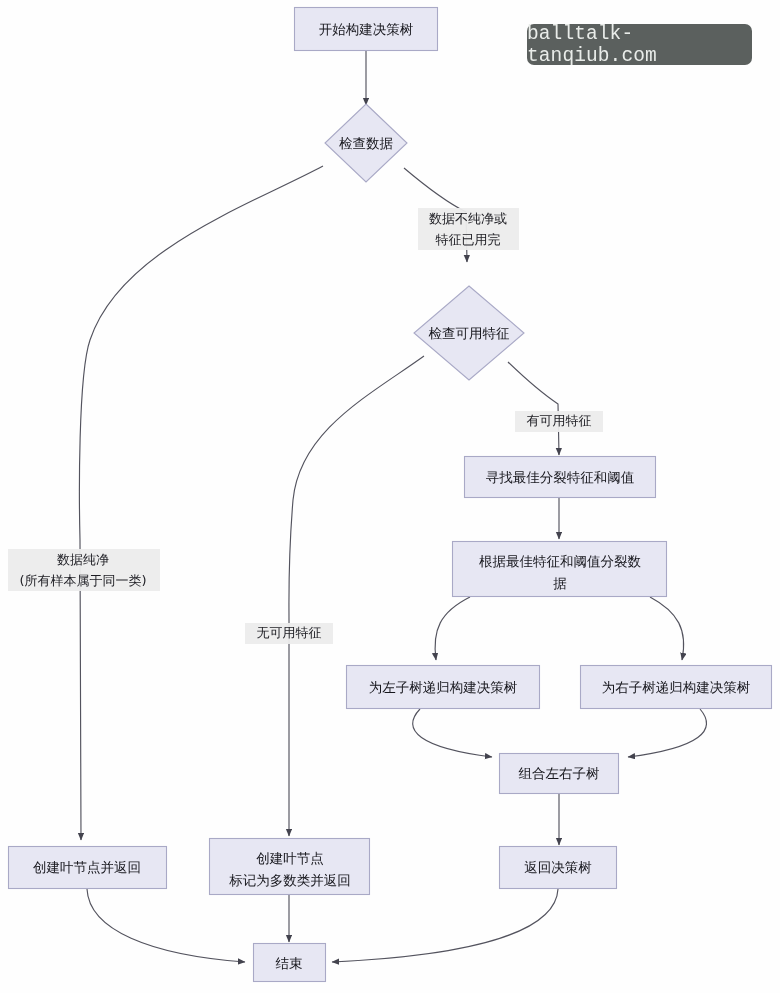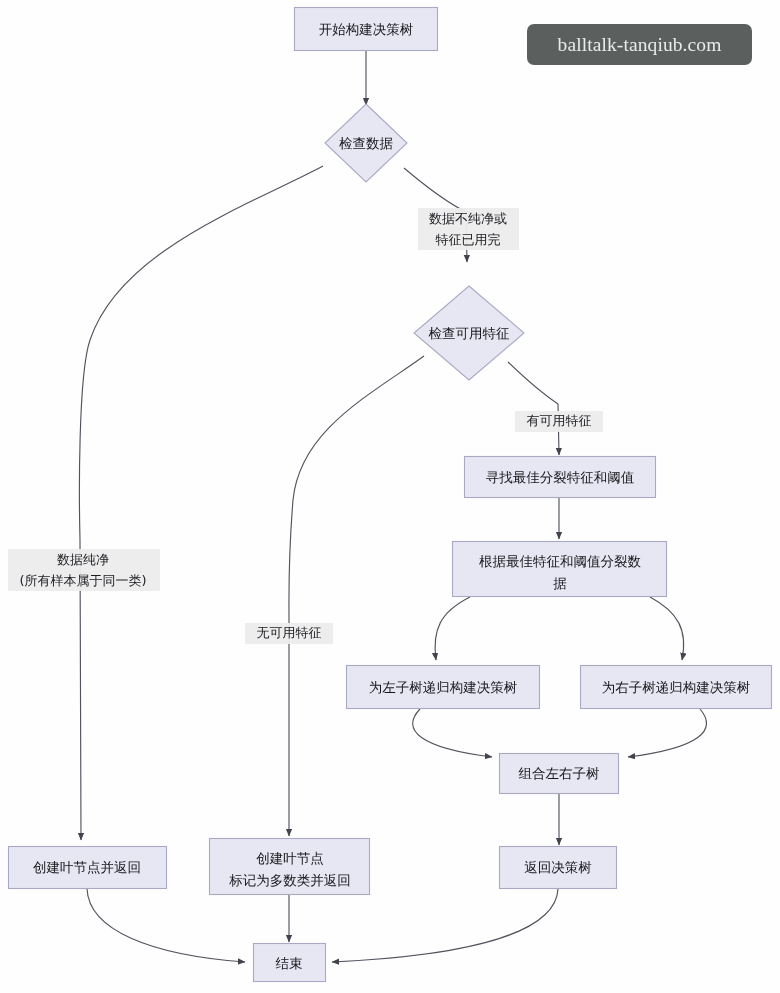--- a/index.html
+++ b/index.html
@@ -68,21 +68,21 @@
     left: 527px;
     top: 24px;
     width: 225px;
     height: 41px;
     background: #5b605e;
     border-radius: 7px;
     display: flex;
     align-items: center;
     justify-content: center;
     color: #e9ece9;
-    font-family: Liberation Serif, serif;
+    font-family: Liberation Mono, monospace;
     font-size: 19.5px;
     letter-spacing: 0.1px;
   }
 </style>
 </head>
 <body>
 
 <div id="flow-root">
 
   <svg id="flow-svg" viewBox="0 0 780 993">

